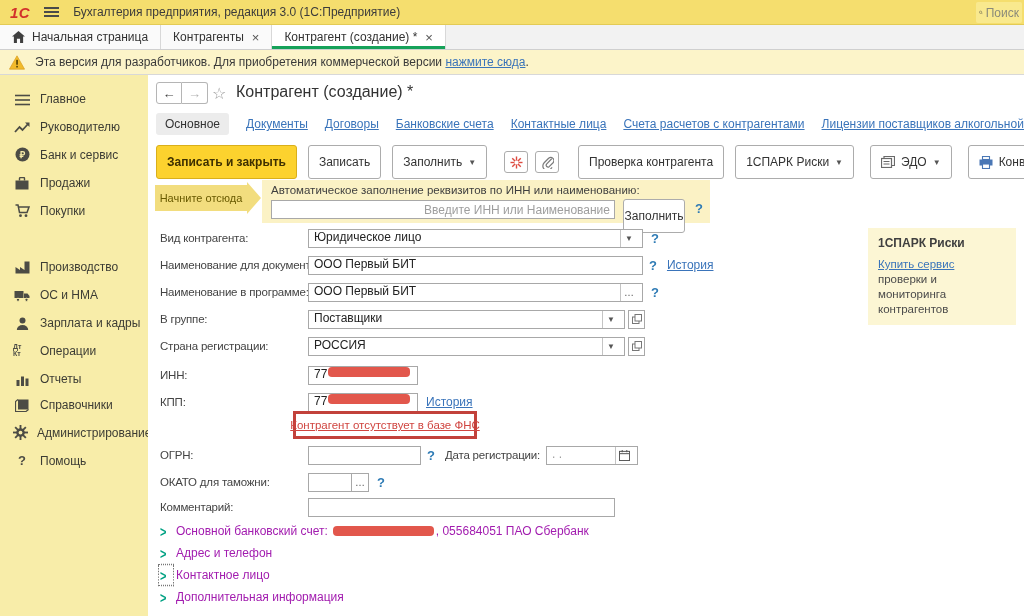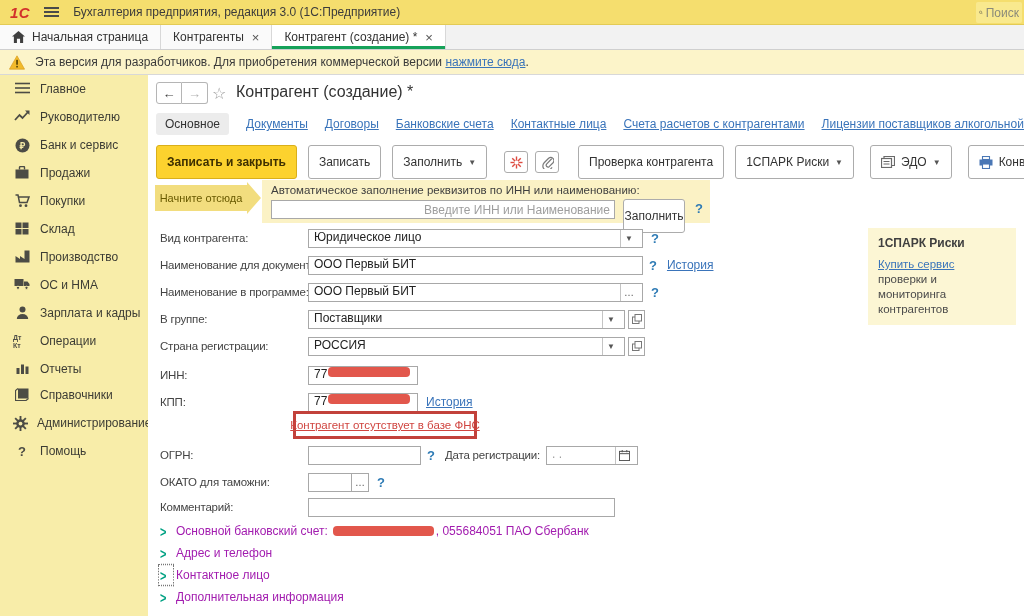--- a/index.html
+++ b/index.html
@@ -29,21 +29,21 @@
   .home-ic { margin-right:7px; }
 
   
   .banner { position:absolute; left:0; top:50px; width:1024px; height:25px; background:#FCF4C9;
             border-bottom:1px solid #D8D8D8; display:flex; align-items:center; font-size:12px; color:#3a3a3a; }
   .banner svg { margin:0 10px 0 9px; }
   a.blue, .blue-link { color:#3A74BA; text-decoration:underline; cursor:pointer; }
 
   
   .sidebar { position:absolute; left:0; top:75px; width:148px; height:541px; background:#F8EDA9; }
-  .sitem { position:absolute; left:0; width:148px; height:24px; display:flex; align-items:flex-start; cursor:pointer; }
+  .sitem { position:absolute; left:0; width:148px; height:24px; display:flex; align-items:flex-end; cursor:pointer; }
   .sicon { width:18px; margin-left:13px; display:flex; justify-content:center; color:#4c4c45; }
   .slabel { margin-left:9px; color:#3c3c34; font-size:12px; white-space:nowrap; }
   .dtkt { font-size:7px; font-weight:bold; line-height:1.1; color:#4c4c45; text-align:left; }
   .qmark { font-size:13px; font-weight:bold; color:#4c4c45; }
 
   
   .main { position:absolute; left:148px; top:75px; width:876px; height:541px; background:#fff; }
 
   .navbtns { position:absolute; left:8px; top:7px; display:flex; }
   .navbtn { width:26px; height:22px; border:1px solid #B5B5B5; background:#fff; display:flex;
@@ -204,31 +204,20 @@
     </div>
     <div class="sitem" style="top:119px">
       <span class="sicon">
         <svg width="15" height="14" viewBox="0 0 15 14">
             <path d="M0.5 1 H3 L4.5 8.5 H12 L14 3 H3.7" fill="none" stroke="#4c4c45" stroke-width="1.5"></path>
             <circle cx="5.5" cy="11.7" r="1.4" fill="#4c4c45"></circle>
             <circle cx="11" cy="11.7" r="1.4" fill="#4c4c45"></circle>
           </svg>
       </span>
         <span class="slabel">Покупки</span>
-    </div>
-    <div class="sitem" style="top:147px">
-      <span class="sicon">
-        <svg width="14" height="13" viewBox="0 0 14 13">
-            <rect x="0.5" y="0.5" width="6" height="5.5" fill="#4c4c45"></rect>
-            <rect x="7.5" y="0.5" width="6" height="5.5" fill="#4c4c45"></rect>
-            <rect x="0.5" y="7" width="6" height="5.5" fill="#4c4c45"></rect>
-            <rect x="7.5" y="7" width="6" height="5.5" fill="#4c4c45"></rect>
-          </svg>
-      </span>
-        <span class="slabel">Склад</span>
     </div>
     <div class="sitem" style="top:175px">
       <span class="sicon">
         <svg width="15" height="13" viewBox="0 0 15 13">
             <path d="M0.5 12.5 V6 L5 9 V6 L9.5 9 V0.5 H14.5 V12.5 Z" fill="#4c4c45"></path>
           </svg>
       </span>
         <span class="slabel">Производство</span>
     </div>
     <div class="sitem" style="top:203px">

